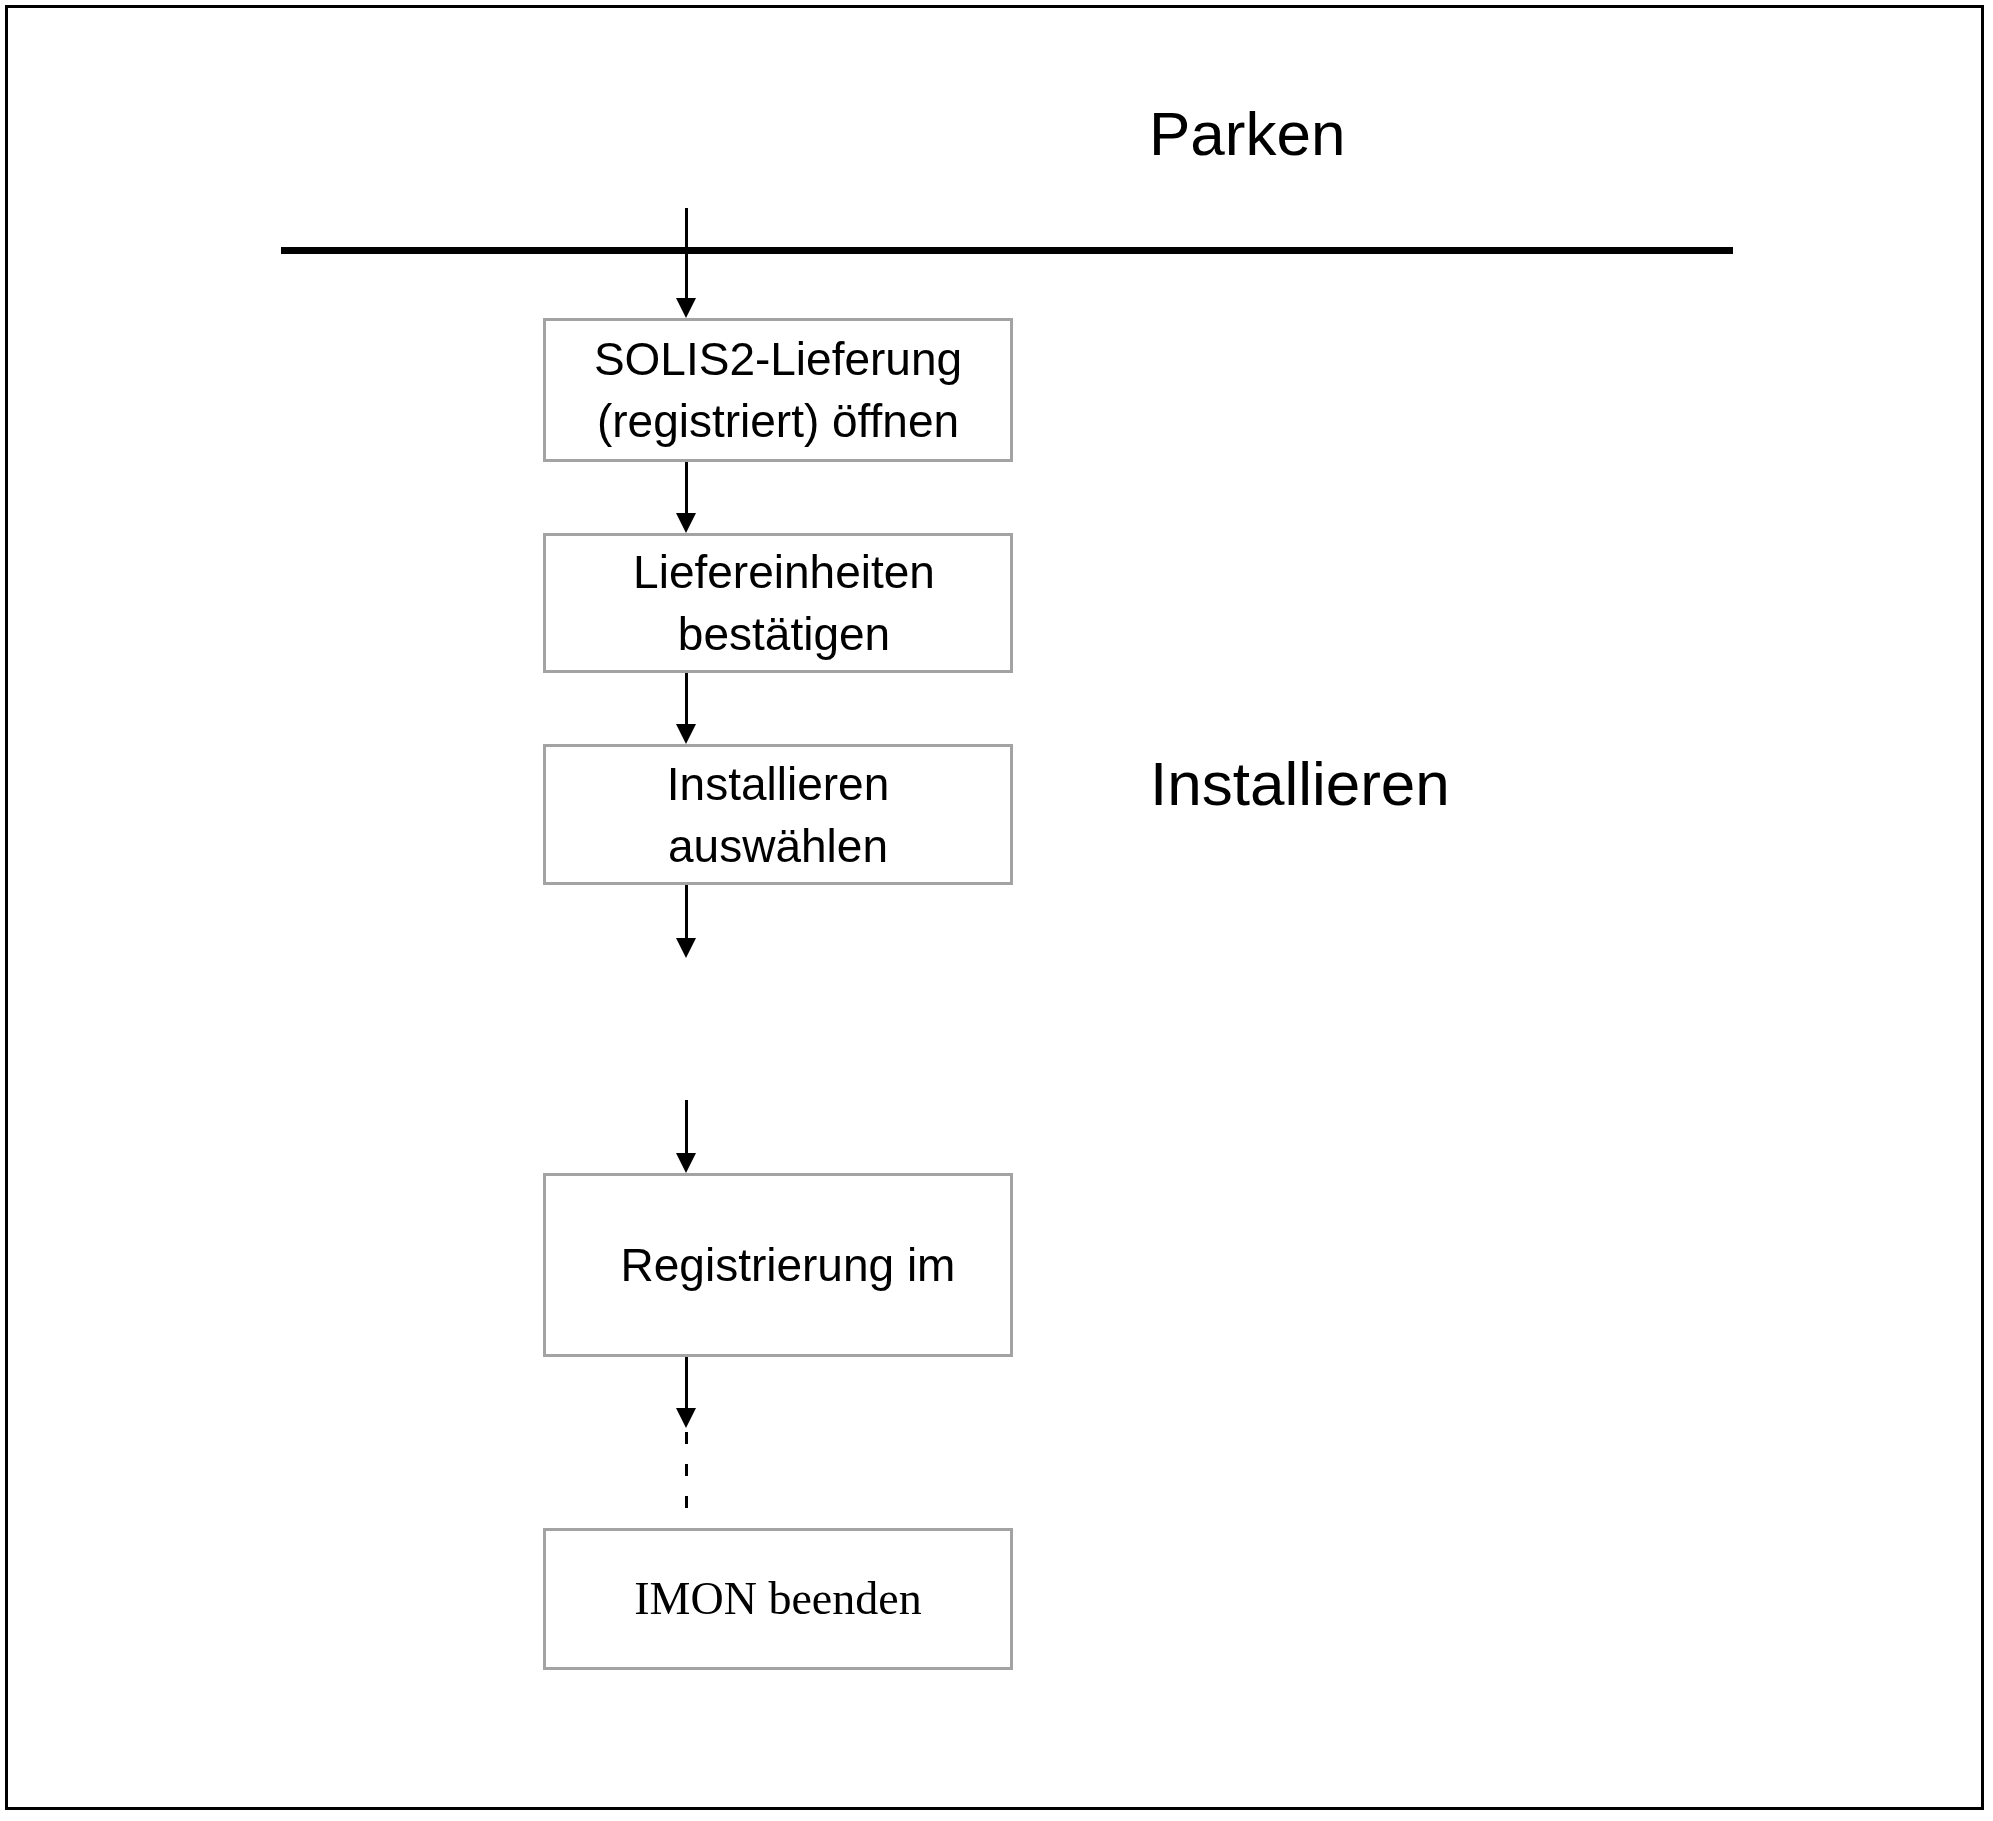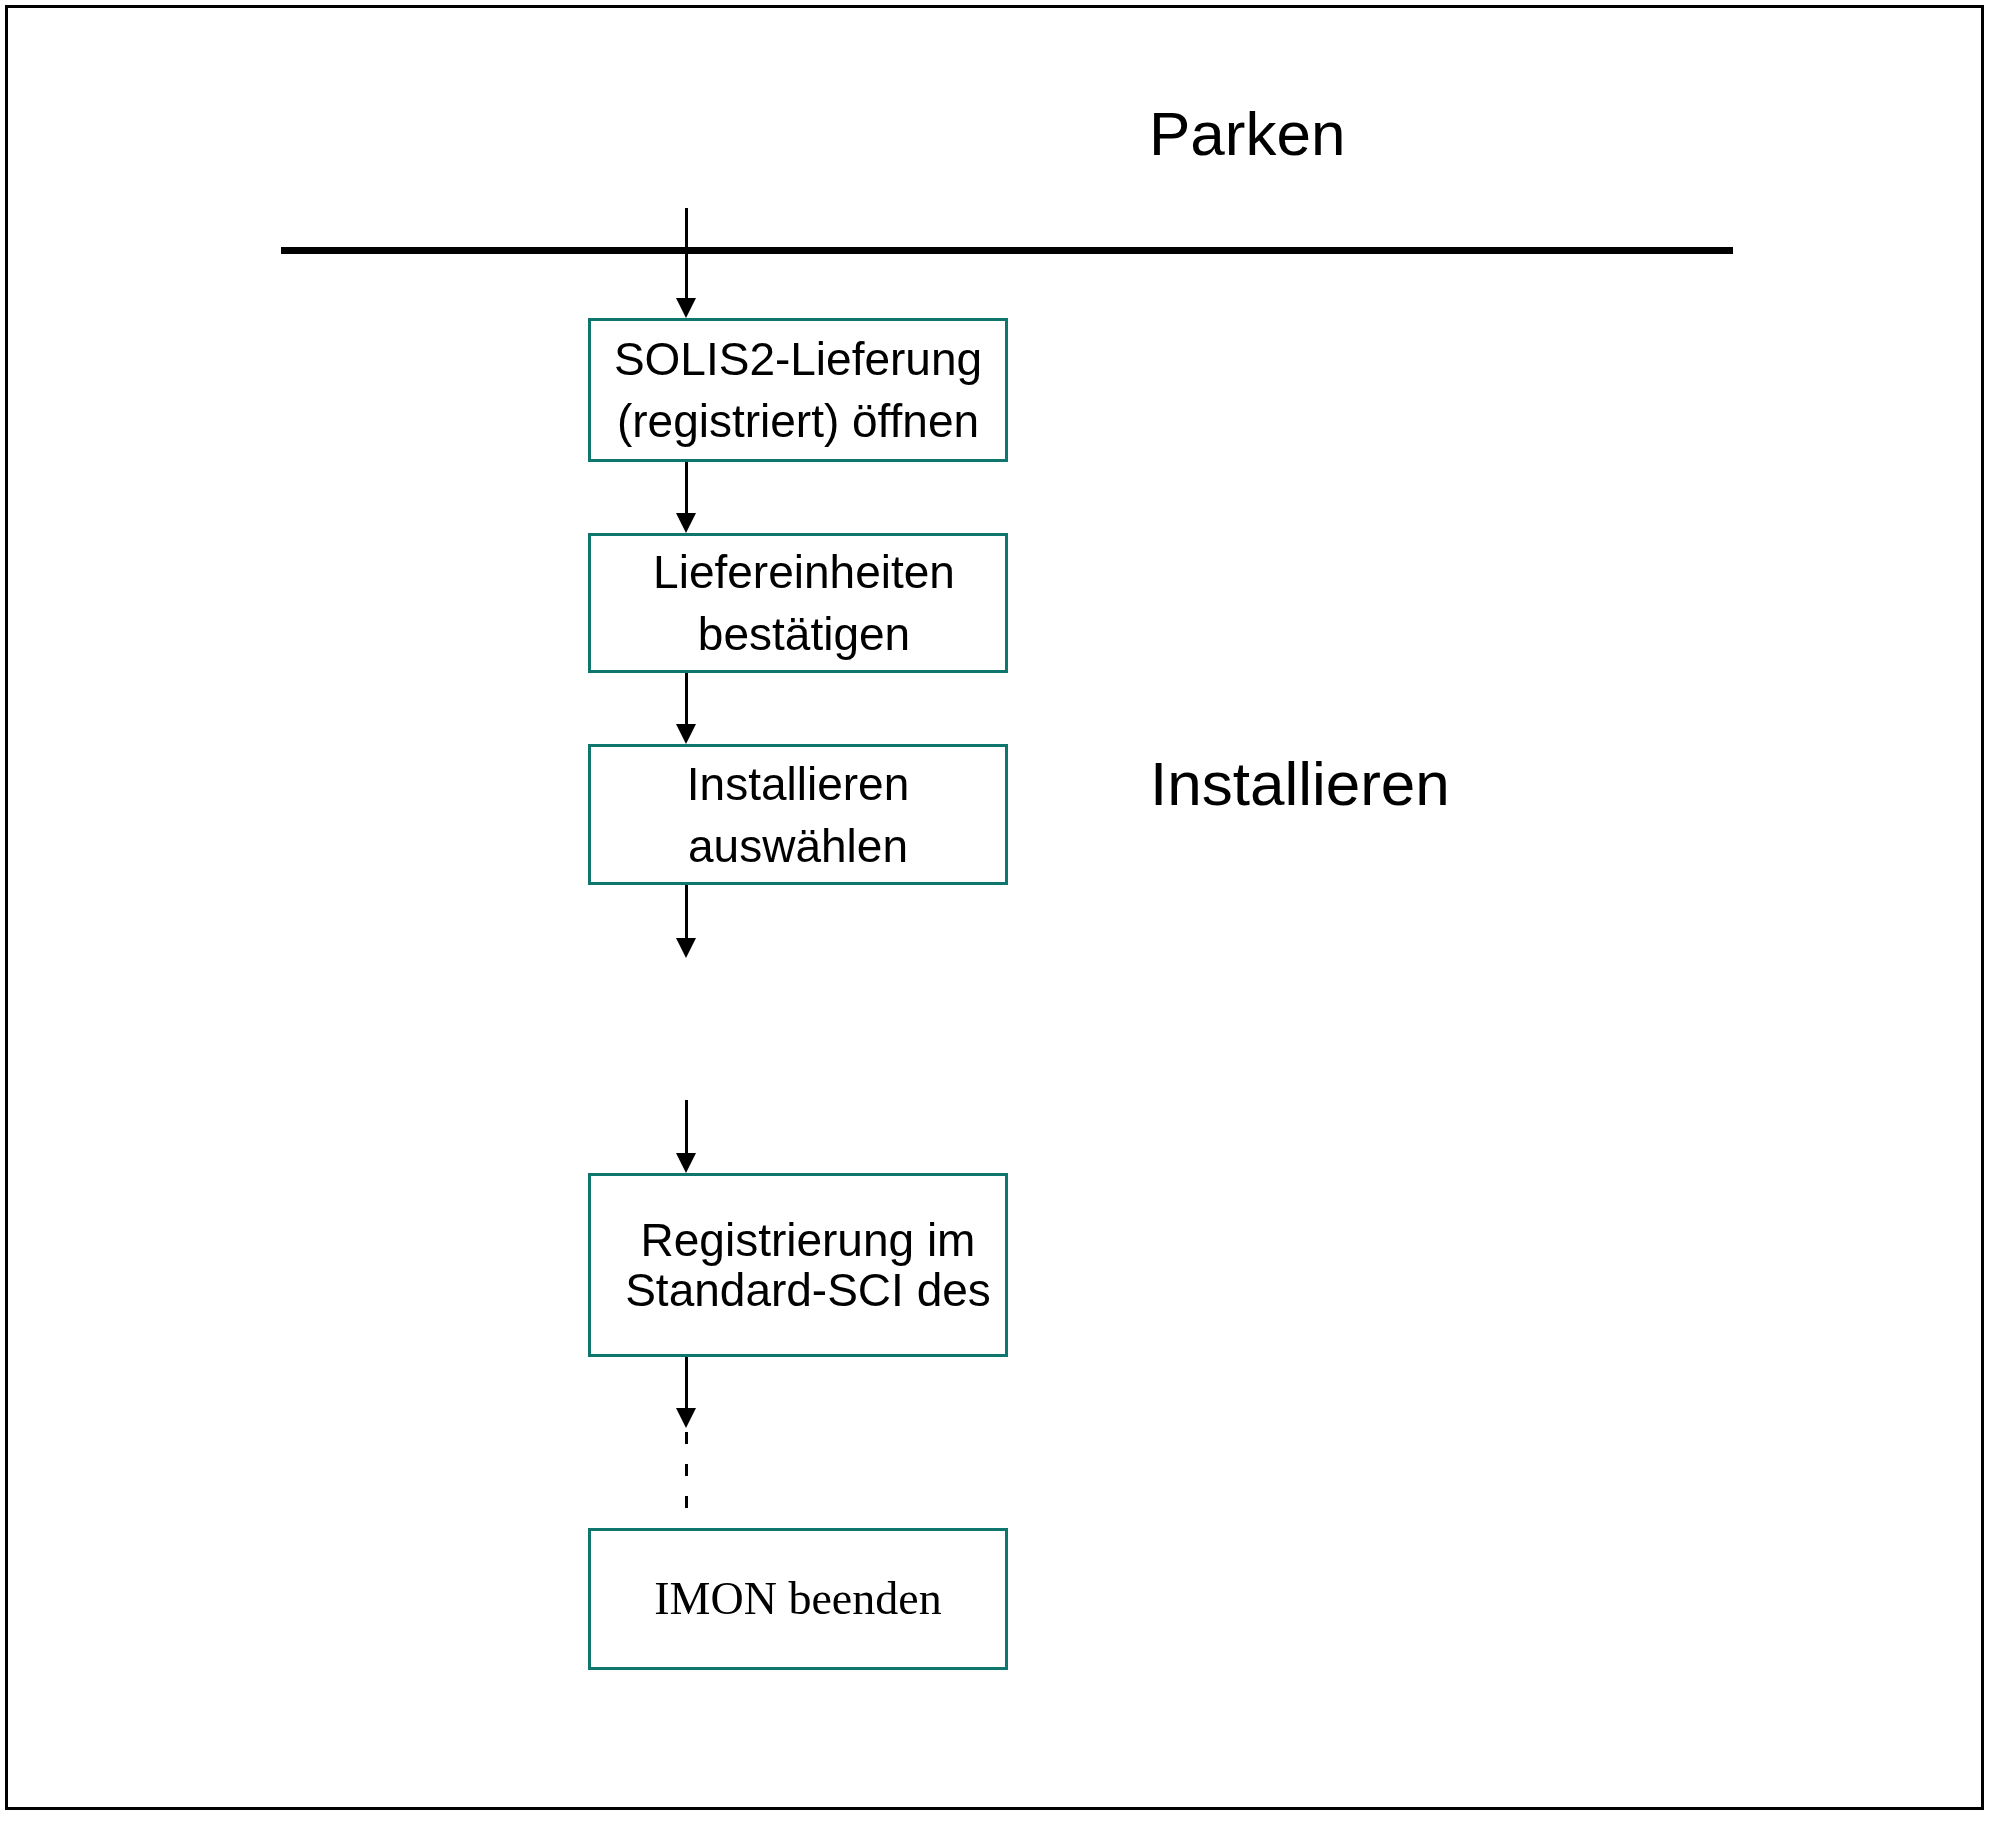--- a/index.html
+++ b/index.html
@@ -67,32 +67,31 @@
     width: 0;
     height: 0;
     border-left: 10px solid transparent;
     border-right: 10px solid transparent;
     border-top: 20px solid #000000;
   }
 
   .flow-box {
     position: absolute;
     left: 543px;
-    width: 420px;
+    width: 470px;
     box-sizing: border-box;
-    border: 3px solid #0f766e;
+    border: 3px solid #a3a3a3;
     background: #ffffff;
     display: flex;
     flex-direction: column;
     justify-content: center;
     align-items: center;
     text-align: center;
     font-size: 46px;
     line-height: 62px;
-    margin-left: 45px;
   }
   .flow-box.tight { line-height: 50px; padding-left: 20px; }
   .flow-box.text-high { padding-bottom: 18px; }
 
   .box-1 { top: 318px;  height: 144px; }
   .box-2 { top: 533px;  height: 140px; padding-left: 12px; }
   .box-3 { top: 744px;  height: 141px; }
   .box-4 { top: 958px;  height: 142px; }
   .box-5 { top: 1173px; height: 184px; }
   .box-6 { top: 1528px; height: 142px; font-family: Liberation Serif, serif; }
@@ -155,19 +154,18 @@
   </div>
 
   <div class="flow-box box-3">
     <div>Installieren</div>
     <div>auswählen</div>
   </div>
 
 
   <div class="flow-box box-5 tight">
     <div>Registrierung im</div>
-    <div>Standard-SCI des</div>
   </div>
 
   <div class="flow-box box-6">
     <div>IMON beenden</div>
   </div>
 </div>
 
 </body></html>

